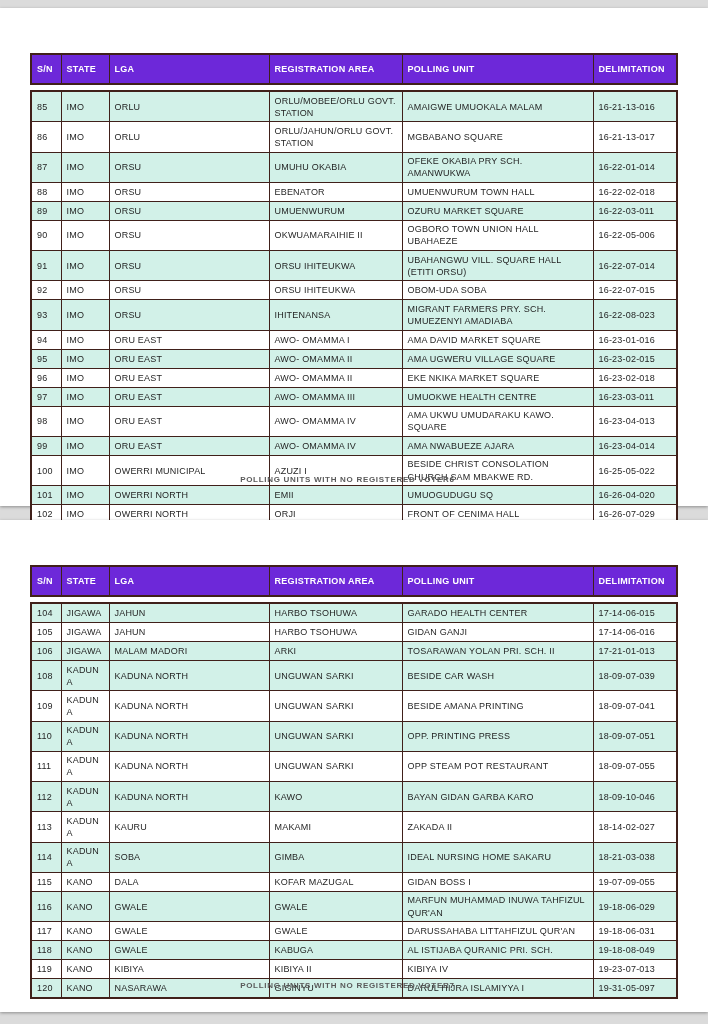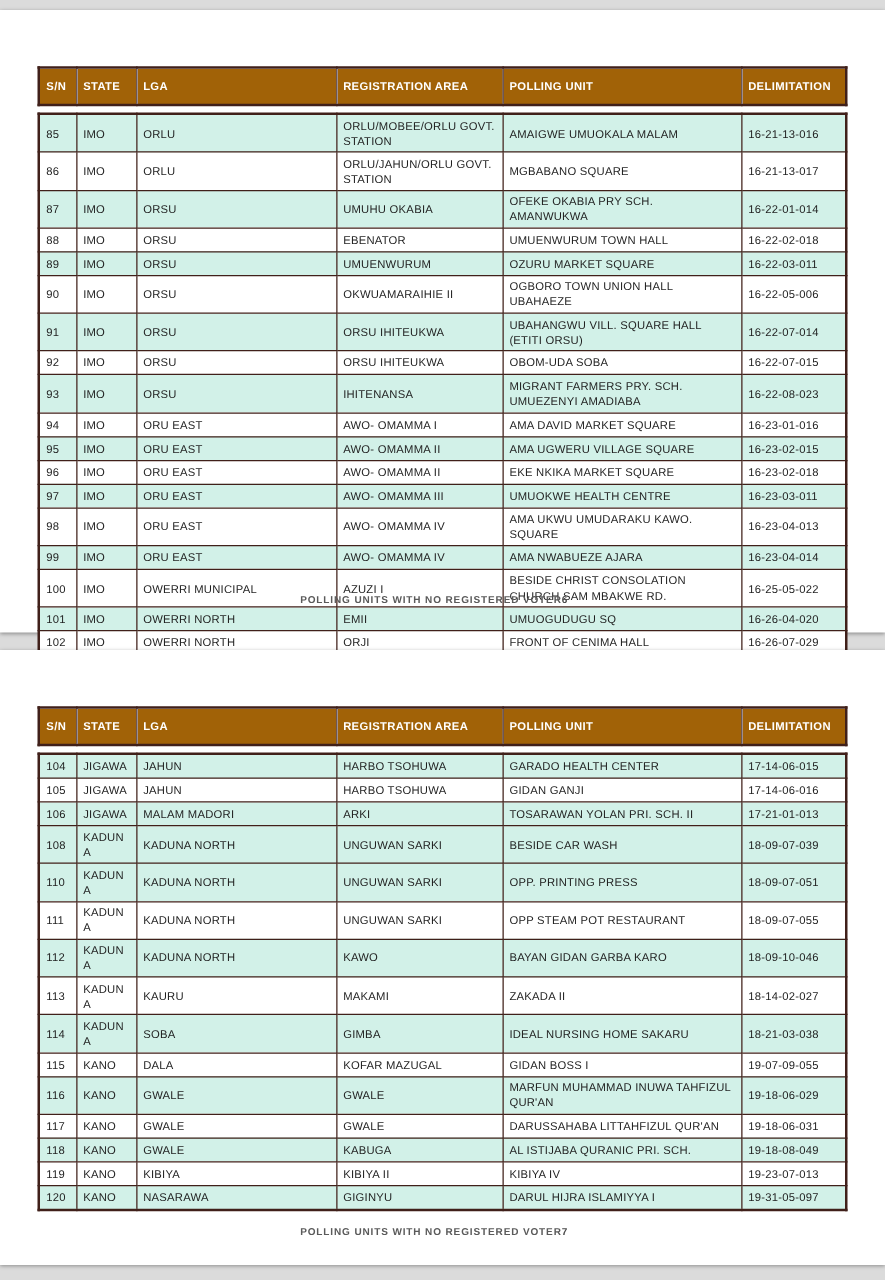--- a/index.html
+++ b/index.html
@@ -23,21 +23,21 @@
     width:100%;
     border-collapse:collapse;
     table-layout:fixed;
     border:2px solid #40201a;
   }
   table.head{margin-bottom:5px;}
   col.c0{width:30px} col.c1{width:48px} col.c2{width:160px}
   col.c3{width:133px} col.c4{width:191px} col.c5{width:84px}
 
   th{
-    background:#a16207;color:#ffffff;
+    background:#6d28d9;color:#ffffff;
     font-size:9px;font-weight:bold;text-align:left;
     padding:9px 5px;border:1px solid #40201a;
     letter-spacing:0.3px;white-space:nowrap;overflow:hidden;
   }
   td{
     font-size:9px;color:#1f1f1f;
     padding:2.5px 5px;border:1px solid #40201a;
     line-height:1.35;letter-spacing:0.2px;
     vertical-align:middle;word-wrap:break-word;
     background:#ffffff;height:13px;
@@ -301,20 +301,28 @@
           <td>17-21-01-013</td>
         </tr>
         <tr class="alt">
           <td>108</td>
           <td>KADUNA</td>
           <td>KADUNA NORTH</td>
           <td>UNGUWAN SARKI</td>
           <td>BESIDE CAR WASH</td>
           <td>18-09-07-039</td>
         </tr>
+        <tr>
+          <td>109</td>
+          <td>KADUNA</td>
+          <td>KADUNA NORTH</td>
+          <td>UNGUWAN SARKI</td>
+          <td>BESIDE AMANA PRINTING</td>
+          <td>18-09-07-041</td>
+        </tr>
         <tr class="alt">
           <td>110</td>
           <td>KADUNA</td>
           <td>KADUNA NORTH</td>
           <td>UNGUWAN SARKI</td>
           <td>OPP. PRINTING PRESS</td>
           <td>18-09-07-051</td>
         </tr>
         <tr>
           <td>111</td>

